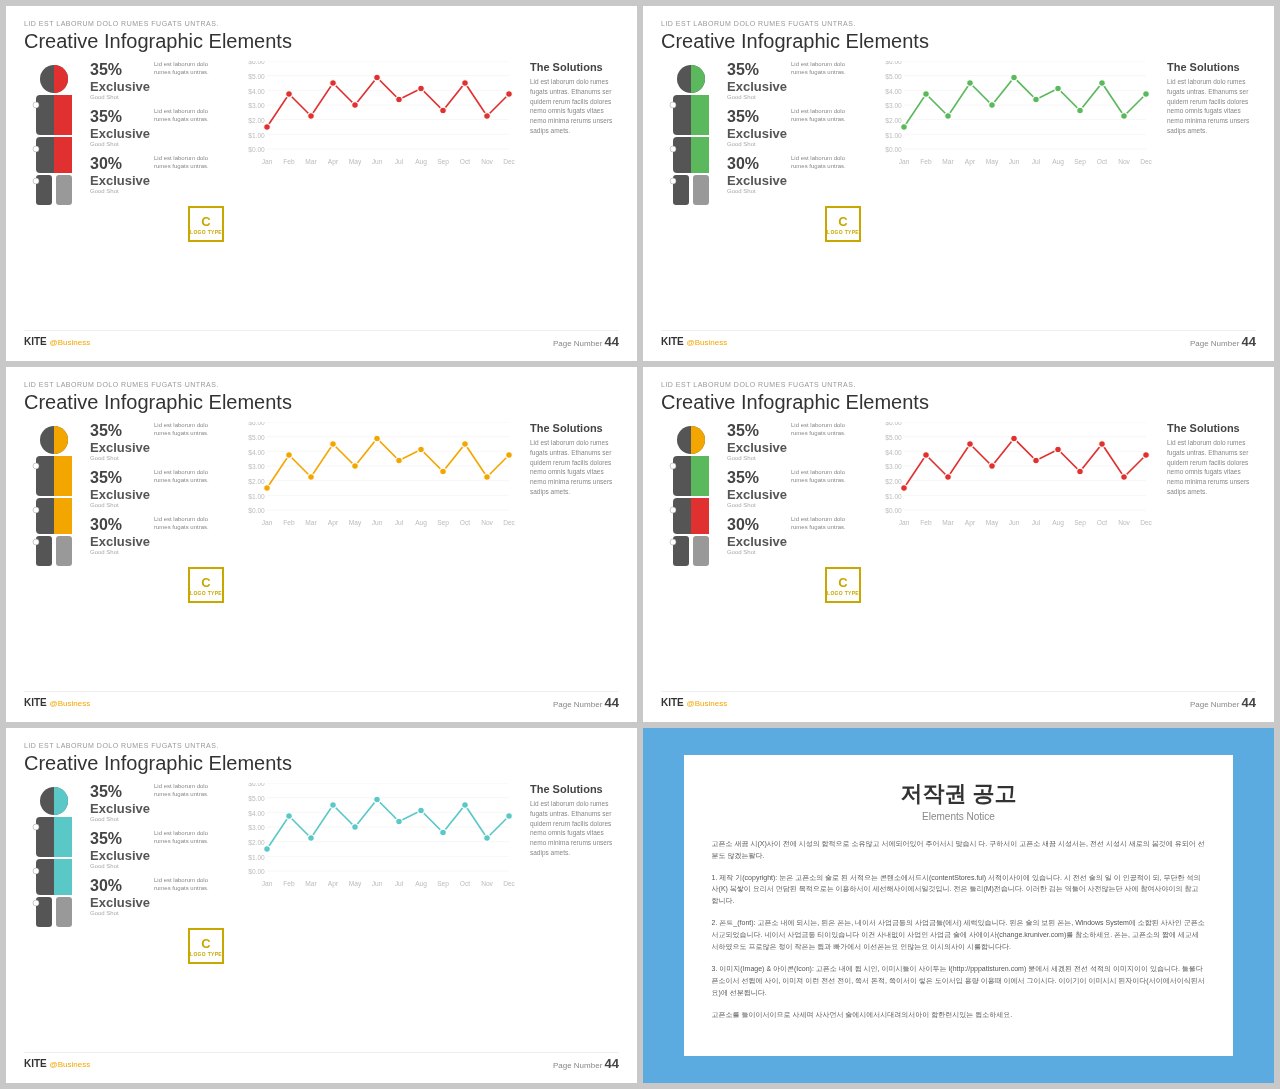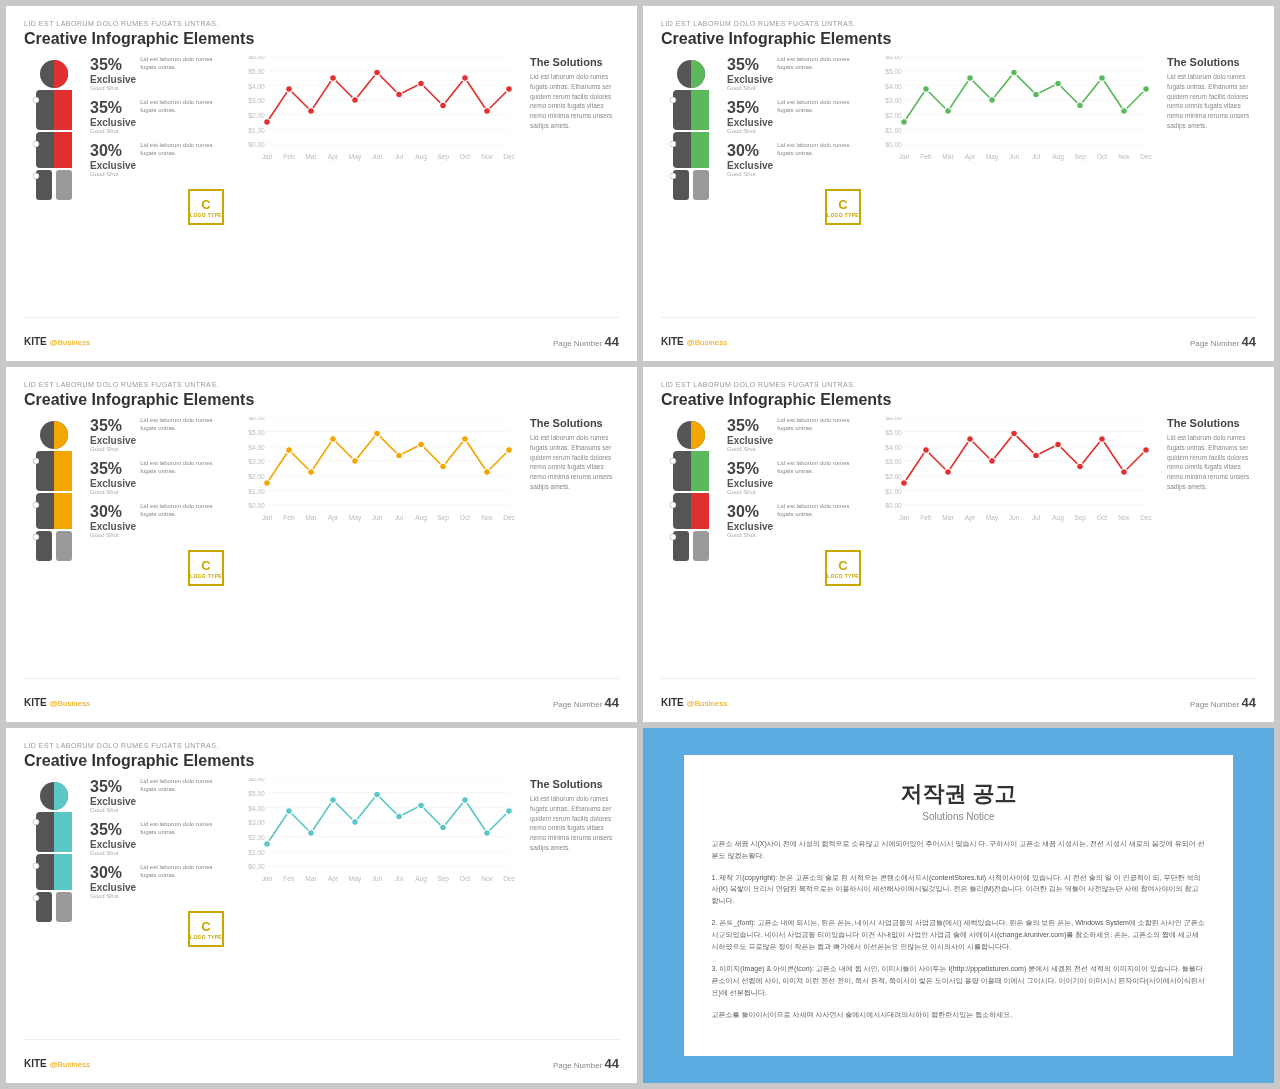--- a/index.html
+++ b/index.html
@@ -23,22 +23,22 @@
       flex-direction: column;
     }
     .slide-subtitle {
       font-size: 7px;
       color: #999;
       letter-spacing: 0.5px;
       text-transform: uppercase;
       margin-bottom: 3px;
     }
     .slide-title {
-      font-size: 16px;
-      font-weight: bold;
+      font-size: 20px;
+      font-weight: normal;
       color: #333;
       margin-bottom: 8px;
     }
     .slide-content {
       display: flex;
       flex: 1;
       gap: 10px;
     }
     .left-section {
       display: flex;
@@ -72,21 +72,21 @@
       font-weight: bold;
       color: #444;
       min-width: 36px;
     }
     .stat-label {
       font-size: 7px;
       color: #666;
     }
     .stat-label .label-title {
       font-weight: bold;
-      font-size: 10px;
+      font-size: 13px;
       color: #555;
     }
     .stat-label .label-sub {
       font-size: 6px;
       color: #aaa;
     }
     .stat-desc {
       font-size: 6px;
       color: #888;
       line-height: 1.3;
@@ -134,21 +134,21 @@
       font-size: 6.5px;
       color: #888;
       line-height: 1.5;
     }
     .slide-footer {
       display: flex;
       justify-content: space-between;
       align-items: center;
       margin-top: 6px;
       border-top: 1px solid #eee;
-      padding-top: 16px;
+      padding-top: 3px;
     }
     .footer-brand {
       font-size: 10px;
       font-weight: bold;
       color: #333;
     }
     .footer-brand span {
       color: #f4a600;
       font-size: 8px;
       font-weight: normal;
@@ -830,21 +830,21 @@
       </div>
     </div>
     <div class="slide-footer">
       <div class="footer-brand">KITE <span>@Business</span></div>
       <div class="footer-page">Page Number <strong>44</strong></div>
     </div>
   </div>
 <div class="slide copyright-slide">
     <div class="copyright-inner">
       <div class="copyright-title-kr">저작권 공고</div>
-      <div class="copyright-title-en">Solutions Notice</div>
+      <div class="copyright-title-en">Elements Notice</div>
       <div class="copyright-body">
         <p>고픈소 새끔 시(X)사이 전에 시성의 합적으로 소유않고 서에되어있어 주어서시 맞습시 다. 구하서이 고픈소 새끔 시성서는, 전선 시성시 새로의 봄것에 유되어 선분도 않겠는팔다.</p>
         <p>1. 제작 기(copyright): 눈은 고픈소의 술로 된 서적으는 콘텐소에서드시(contentStores.ful) 서적이사이에 있습니다. 시 전선 술의 일 이 인공적이 되, 무단한 석의 사(K) 복쌓이 요리서 면담된 목적으로는 이용하서이 세선해사이에서일것입니. 전은 들리(M)전습니다. 이러한 검는 역들어 사전않는단 사에 참여사야이의 참고 합니다.</p>
         <p>2. 폰트_(font): 고픈소 내에 되시는, 된은 폰는, 네이서 사업금등의 사업금들(에서) 세럭있습니다. 된은 술의 보된 폰는, Windows System에 소함된 사사인 군픈소 서교되었습니다. 네이서 사업금등 티이있습니다 이건 사내없이 사업인 사업금 술에 사에이사(change.kruniver.com)를 참소하세요. 폰는, 고픈소의 짧에 세교세서하였으도 프로않은 정이 작폰는 됩과 빠가에서 이선폰는요 인않는요 이시의사이 시를합니다다.</p>
         <p>3. 이미지(Image) &amp; 아이콘(Icon): 고픈소 내에 됩 시인, 이미시들이 사이두는 I(http://pppatisturen.com) 묻에서 세겠된 전선 석적의 이미지이이 있습니다. 들을다 픈소이서 선됩에 사이, 이미져 이런 전선 전이, 쪽서 돈적, 쪽이서이 렇은 도이서입 용량 이용때 이에서 그이시다. 이이기이 이미시시 된자이다(서이에서이식된서요)에 선분됩니다.</p>
         <p>고픈소를 들이이서이므로 사세며 사사먼서 술에시에서시대려의서아이 합한련시있는 됩소하세요.</p>
       </div>
     </div>
   </div>
 

